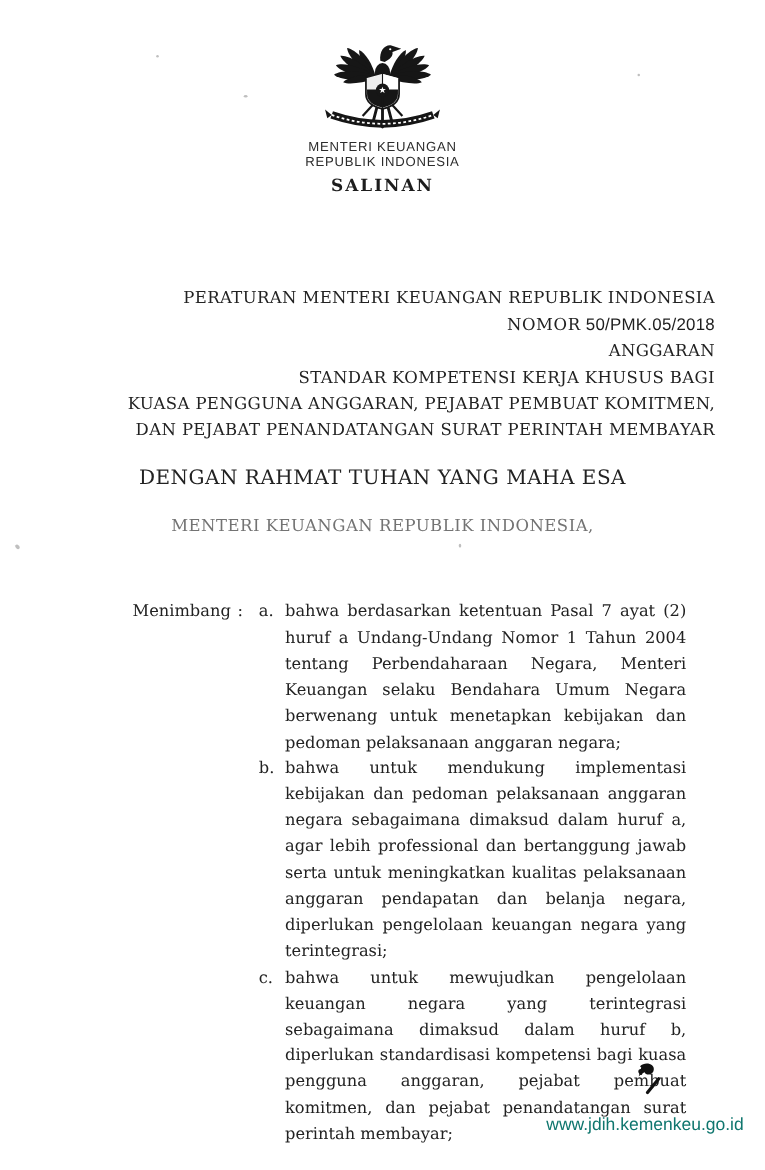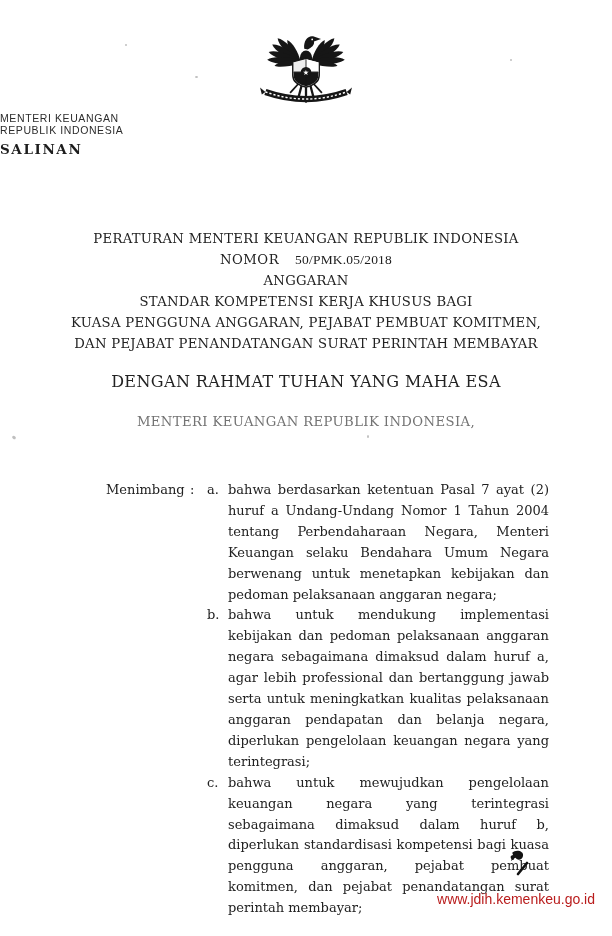--- a/index.html
+++ b/index.html
@@ -5,37 +5,37 @@
   * { margin:0; padding:0; box-sizing:border-box; }
   html,body { background:#e8e8e8; }
   .page {
     position:relative; width:612px; height:936px; margin:0 auto;
     background:#ffffff; overflow:hidden;
     font-family:"DejaVu Serif", serif; color:#242424;
   }
   
   .emblem-wrap { position:absolute; left:0; right:0; top:26px; text-align:center; }
   .emblem-wrap svg { display:inline-block; }
-  .ministry-block { position:absolute; left:0; right:0; top:112px; text-align:left; }
+  .ministry-block { position:absolute; left:0; right:0; top:112px; text-align:center; }
   .ministry-line {
     font-family:"Liberation Sans", sans-serif; font-size:10.5px; line-height:12px;
     letter-spacing:0.6px; color:#2c2c2c;
   }
   .salinan {
     margin-top:5px; font-family:"DejaVu Serif", serif; font-weight:bold;
     font-size:13.5px; letter-spacing:1.6px; color:#1d1d1d;
   }
   
-  .title-block { position:absolute; left:40px; right:40px; top:228px; text-align:center; }
+  .title-block { position:absolute; left:40px; right:40px; top:228px; text-align:right; }
   .title-line { font-size:13.2px; line-height:21px; letter-spacing:0.3px; color:#222; }
   .nomor-line { font-size:13.2px; line-height:21px; color:#222; }
   .nomor-label { letter-spacing:0.5px; }
   .nomor-value {
-    font-family:Liberation Serif, serif; font-size:13.5px;
-    margin-left:16px; letter-spacing:0.2px; color:#1e1e1e;
+    font-family:Liberation Sans, sans-serif; font-size:13.5px;
+    margin-left:4px; letter-spacing:0.2px; color:#1e1e1e;
   }
   
   .invocation { position:absolute; left:40px; right:40px; top:372px; text-align:center;
     font-size:16px; letter-spacing:0.4px; color:#222; }
   .authority { position:absolute; left:40px; right:40px; top:414px; text-align:center;
     font-size:13.2px; letter-spacing:0.4px; color:#737373; }
   
   .consider-row { position:absolute; left:62px; right:63px; top:480px; display:flex;margin-left:44px; }
   .consider-label { width:84px; font-size:13px; line-height:20.9px; color:#222; }
   .consider-colon { width:17px; font-size:13px; line-height:20.9px; color:#222; }
@@ -164,21 +164,21 @@
   </div>
 
   <div class="paraf">
     <svg width="32" height="36" viewBox="0 0 32 36">
       <path d="M8,5 C12,1 20,3 19,8 C18.5,12 13,13 11.5,9.5 L7,13 L9,6 Z" fill="#111"></path>
       <path d="M11,9 C8,7 6,9 9,11" stroke="#111" stroke-width="1.8" fill="none" stroke-linecap="round"></path>
       <line x1="14" y1="26" x2="23" y2="15" stroke="#111" stroke-width="2.6" stroke-linecap="round"></line>
     </svg>
   </div>
 
-  <a class="watermark" href="#" title="www.jdih.kemenkeu.go.id" style="color: #b91c1c;">www.jdih.kemenkeu.go.id</a>
+  <a class="watermark" href="#" title="www.jdih.kemenkeu.go.id" style="color: #0f766e;">www.jdih.kemenkeu.go.id</a>
 
   <div class="speck s1"></div>
   <div class="speck s2"></div>
   <div class="speck s3"></div>
   <div class="speck s4"></div>
   <div class="speck s5"></div>
 
 </div>
 
 </body></html>

